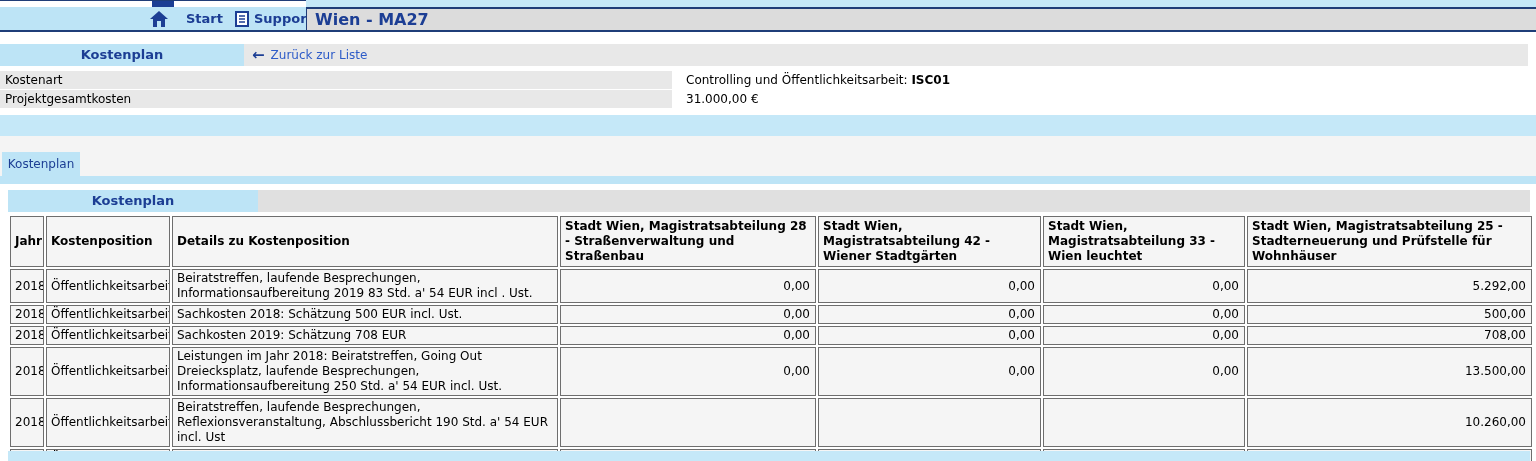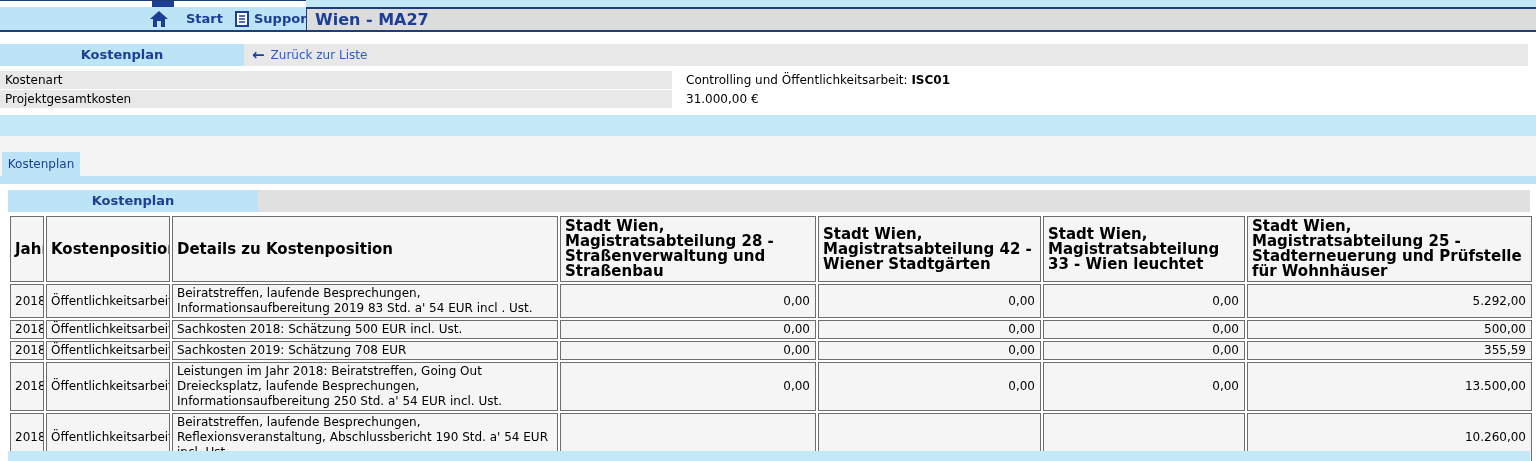--- a/index.html
+++ b/index.html
@@ -62,21 +62,21 @@
 
   
   .section-header{position:absolute;left:8px;top:190px;width:1522px;height:22px;display:flex;}
   .sec-title{width:250px;height:22px;background:var(--light-blue);color:var(--navy-text);font-weight:bold;font-size:13px;text-align:center;line-height:22px;}
   .sec-rest{flex:1;height:22px;background:var(--grey-section);}
 
   
   .tblwrap{position:absolute;left:8px;top:214px;width:1522px;}
   table.tbl{width:1522px;table-layout:fixed;border-collapse:separate;border-spacing:2px;}
   .tbl th,.tbl td{border:1px solid #6e6e6e;background:var(--cell-bg);vertical-align:middle;overflow:hidden;}
-  .tbl th{font-weight:bold;font-size:15px;text-align:left;padding:2px 4px;height:44px;line-height:15px;}
+  .tbl th{font-weight:bold;font-size:12px;text-align:left;padding:2px 4px;height:44px;line-height:15px;}
   .tbl td{font-size:12px;padding:1px 4px;line-height:15px;}
   .tbl td.c-jahr{text-align:center;}
   .tbl td.c-num{text-align:right;padding-right:5px;}
   .tbl tbody tr:nth-child(1) td{height:31px;}
   .tbl tbody tr:nth-child(2) td{height:17px;}
   .tbl tbody tr:nth-child(3) td{height:17px;}
   .tbl tbody tr:nth-child(4) td{height:49px;}
   .tbl tbody tr:nth-child(5) td{height:33px;}
   .tbl tbody tr:nth-child(6) td{height:17px;}
   col.w-jahr{width:34px;} col.w-pos{width:124px;} col.w-det{width:386px;}
@@ -192,21 +192,21 @@
     <td class="c-num">0,00</td>
     <td class="c-num">500,00</td>
   </tr>
           <tr>
     <td class="c-jahr">2018</td>
     <td>Öffentlichkeitsarbeit</td>
     <td>Sachkosten 2019: Schätzung 708 EUR</td>
     <td class="c-num">0,00</td>
     <td class="c-num">0,00</td>
     <td class="c-num">0,00</td>
-    <td class="c-num">355,59</td>
+    <td class="c-num">708,00</td>
   </tr>
           <tr>
     <td class="c-jahr">2018</td>
     <td>Öffentlichkeitsarbeit</td>
     <td>Leistungen im Jahr 2018: Beiratstreffen, Going Out Dreiecksplatz, laufende Besprechungen, Informationsaufbereitung 250 Std. a' 54 EUR incl. Ust.</td>
     <td class="c-num">0,00</td>
     <td class="c-num">0,00</td>
     <td class="c-num">0,00</td>
     <td class="c-num">13.500,00</td>
   </tr>

